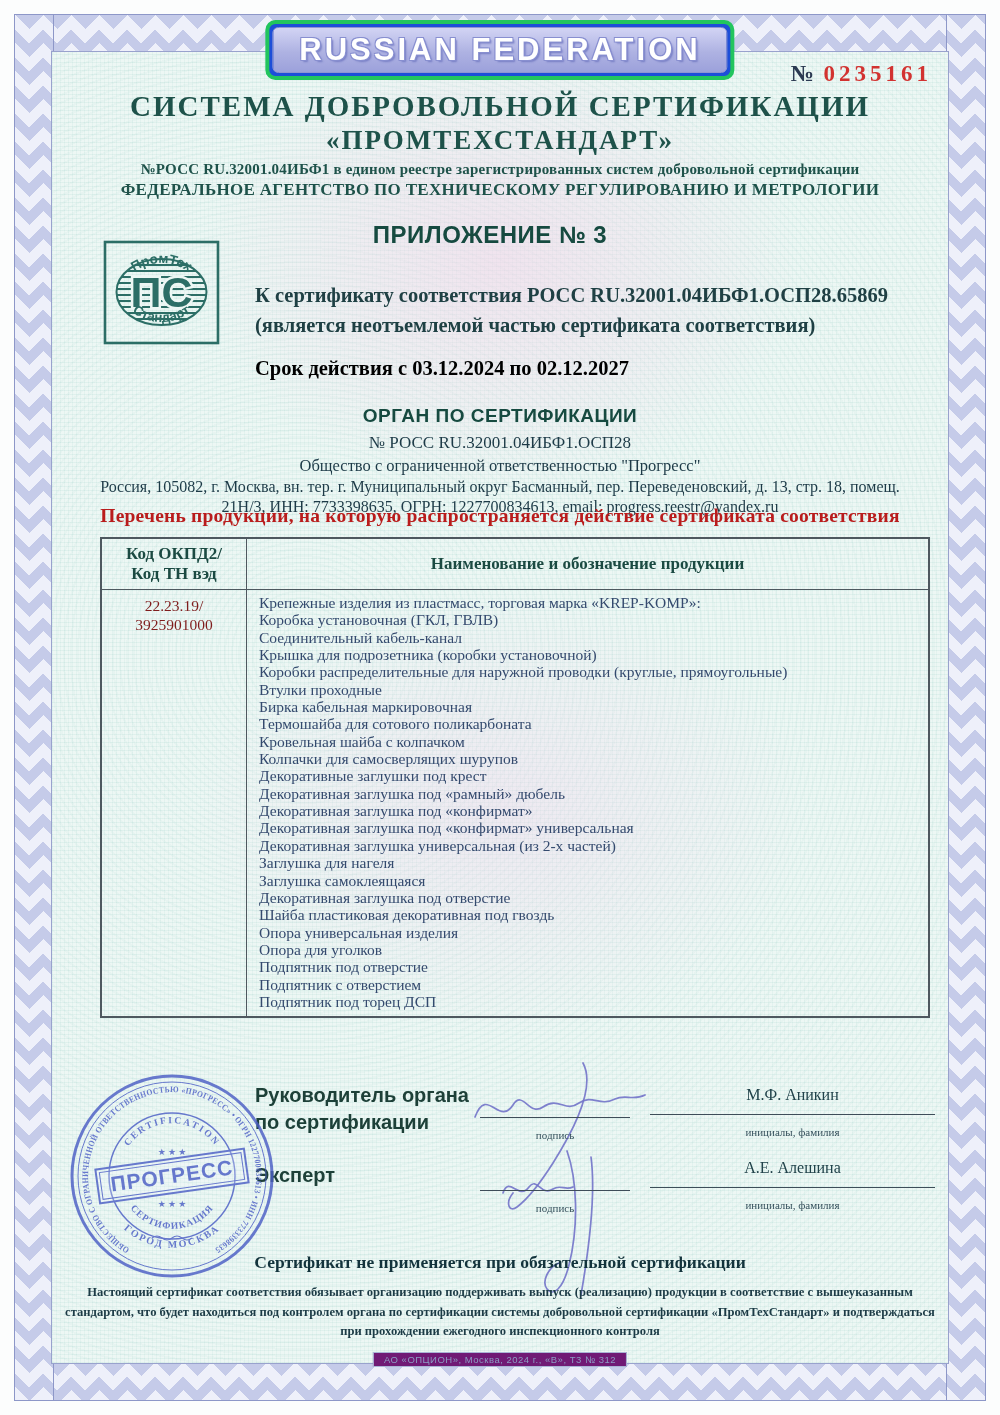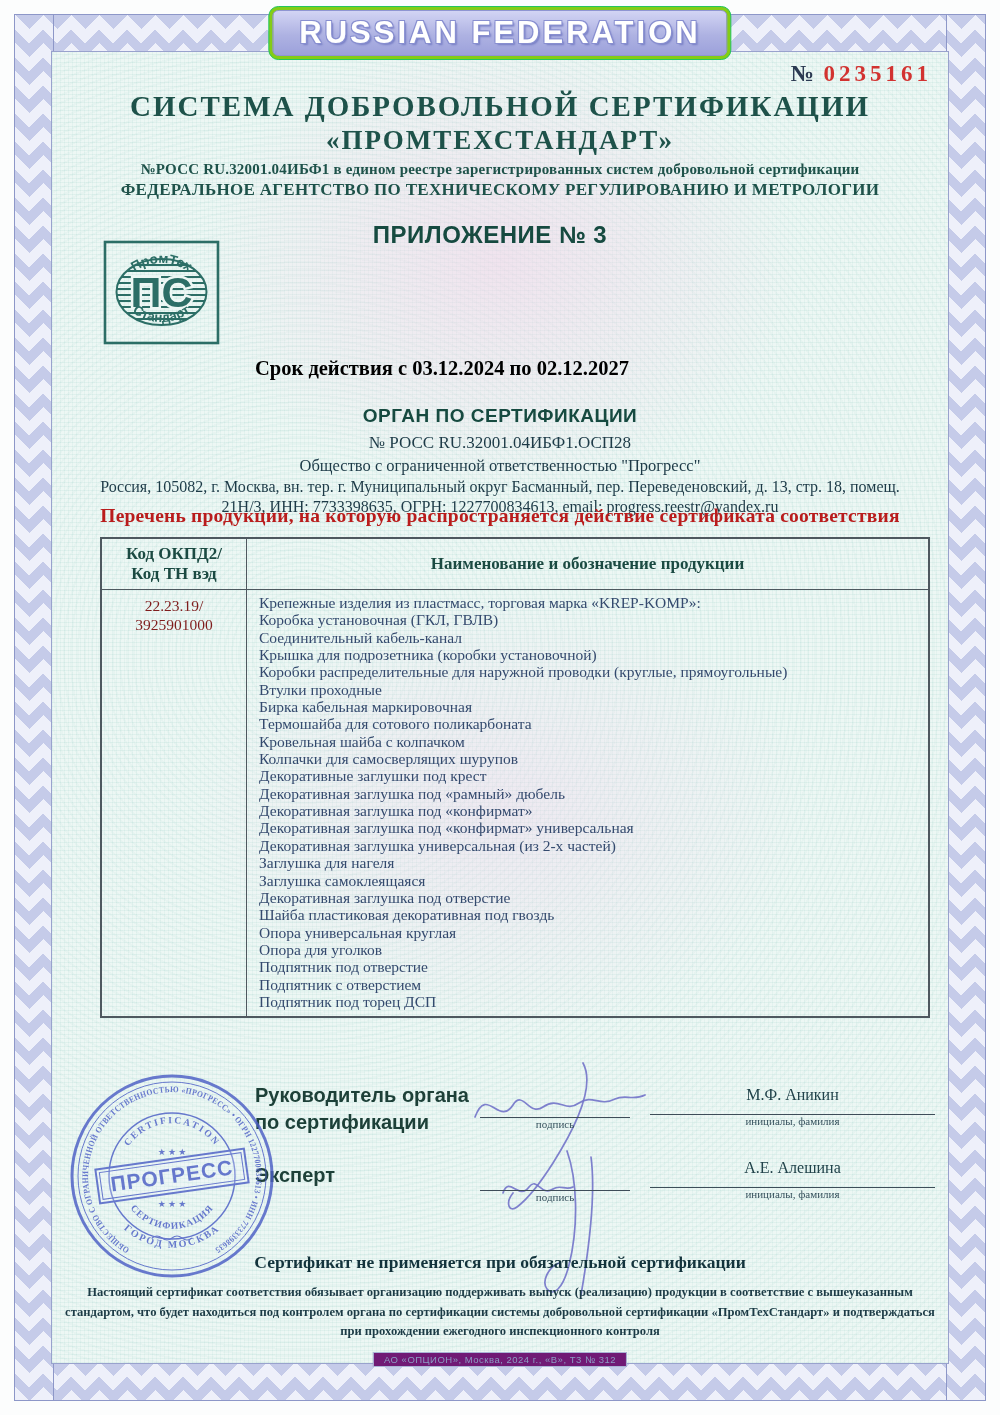--- a/index.html
+++ b/index.html
@@ -24,22 +24,22 @@
   .sheet{position:absolute;inset:51px;border:1px solid #99a2cd;
     background-color:#edf7f4;
     background-image:
       radial-gradient(ellipse 430px 330px at 50% 16%, rgba(243,211,233,.55), rgba(243,211,233,0) 70%),
       radial-gradient(ellipse 440px 320px at 50% 58%, rgba(240,211,236,.40), rgba(240,211,236,0) 70%),
       repeating-radial-gradient(circle at 28% 46%, rgba(140,200,192,.07) 0 2px, transparent 2px 7px),
       repeating-linear-gradient(0deg, rgba(124,195,185,.12) 0 1px, transparent 1px 4px),
       repeating-linear-gradient(90deg, rgba(124,195,185,.09) 0 1px, transparent 1px 4px);}
 
   
-  .fed-banner{position:absolute;top:6px;left:50%;transform:translateX(-50%);
-    background:#84cc16;border:1px solid #22c55e;border-radius:10px;padding:3px;z-index:5;}
+  .fed-banner{position:absolute;top:20px;left:50%;transform:translateX(-50%);
+    background:#1d4ed8;border:4px solid #22c55e;border-radius:10px;padding:3px;z-index:5;}
   .fed-banner-inner{background:linear-gradient(180deg,#d2d4f4 0%,#aeb2e2 55%,#9ca1db 100%);
     border:1px solid #8f95d2;border-radius:6px;padding:4px 26px;
     font-family:"Liberation Sans",sans-serif;font-weight:bold;font-size:31px;letter-spacing:3px;
     color:#ffffff;white-space:nowrap;
     text-shadow:1px 1px 0 #888fd0,-1px -1px 0 #888fd0,1px -1px 0 #888fd0,-1px 1px 0 #888fd0,2px 2px 2px #767dc4;}
 
   .serial{position:absolute;top:61px;right:68px;font-weight:bold;font-size:23px;white-space:nowrap;}
   .serial .pfx{color:#2b3a52;margin-right:10px;}
   .serial .num{color:#d23230;letter-spacing:4px;font-family:"Liberation Serif",serif;}
 
@@ -74,21 +74,21 @@
   .th1{width:140px;}
   .ptable th{font-size:17px;font-weight:bold;color:#1b4a42;text-align:center;padding:3px 2px;height:44px;vertical-align:middle;}
   .code-cell{font-size:15.5px;color:#7f1d1d;text-align:center;padding-top:6px;line-height:1.25;}
   .list-cell{padding:4px 10px 6px 12px;}
   .list-cell div{font-size:15.5px;color:#344a6e;line-height:17.35px;white-space:nowrap;}
 
   
   .role{position:absolute;left:255px;font-family:"Liberation Sans",sans-serif;font-weight:bold;
     font-size:20px;color:#1d4038;line-height:1.35;}
   .sigline{position:absolute;border-top:1.5px solid #3e4d59;text-align:center;}
-  .sigline .cap{font-size:11px;color:#35505c;margin-top:0;}
+  .sigline .cap{font-size:11px;color:#35505c;margin-top:11px;}
   .signame{position:absolute;text-align:center;font-size:16px;color:#20424a;}
   .sig-svg{position:absolute;pointer-events:none;}
   .sig-svg path{fill:none;stroke:#7273c9;stroke-width:1.7;stroke-linecap:round;opacity:.9;}
 
   .stamp{position:absolute;left:66px;top:1070px;width:212px;height:212px;opacity:.82;}
 
   
   .no-mandatory{position:absolute;top:1252px;left:0;right:0;text-align:center;
     font-size:17.5px;font-weight:bold;color:#13333c;}
   .disclaimer{position:absolute;top:1283px;left:62px;right:62px;text-align:center;
@@ -149,20 +149,24 @@
     </g>
     <text x="58.5" y="67" text-anchor="middle" font-family="Liberation Sans, sans-serif" font-weight="bold" font-size="43" fill="#2c6e66" stroke="#edf7f4" stroke-width="5" paint-order="stroke">ПС</text>
     <text font-family="Liberation Sans, sans-serif" font-weight="bold" font-size="13.5" fill="#2c6e66">
       <textPath href="#logo-arc-top" startOffset="50%" text-anchor="middle">ПромТех</textPath>
     </text>
     <text font-family="Liberation Sans, sans-serif" font-weight="bold" font-size="13.5" fill="#2c6e66">
       <textPath href="#logo-arc-bottom" startOffset="50%" text-anchor="middle">Стандарт</textPath>
     </text>
   </svg>
 
+  <div class="cert-ref">
+    <div>К сертификату соответствия РОСС RU.32001.04ИБФ1.ОСП28.65869</div>
+    <div>(является неотъемлемой частью сертификата соответствия)</div>
+  </div>
   <div class="validity">Срок действия с 03.12.2024 по 02.12.2027</div>
 
   <div class="org-block">
     <div class="org-heading">ОРГАН ПО СЕРТИФИКАЦИИ</div>
     <div class="org-number">№ РОСС RU.32001.04ИБФ1.ОСП28</div>
     <div class="org-name">Общество с ограниченной ответственностью "Прогресс"</div>
     <div class="org-addr">Россия, 105082, г. Москва, вн. тер. г. Муниципальный округ Басманный, пер. Переведеновский, д. 13, стр. 18, помещ.</div>
     <div class="org-addr">21Н/3, ИНН: 7733398635, ОГРН: 1227700834613, email: progress.reestr@yandex.ru</div>
   </div>
 
@@ -195,21 +199,21 @@
             <div>Колпачки для самосверлящих шурупов</div>
             <div>Декоративные заглушки под крест</div>
             <div>Декоративная заглушка под «рамный» дюбель</div>
             <div>Декоративная заглушка под «конфирмат»</div>
             <div>Декоративная заглушка под «конфирмат» универсальная</div>
             <div>Декоративная заглушка универсальная (из 2-х частей)</div>
             <div>Заглушка для нагеля</div>
             <div>Заглушка самоклеящаяся</div>
             <div>Декоративная заглушка под отверстие</div>
             <div>Шайба пластиковая декоративная под гвоздь</div>
-            <div>Опора универсальная круглая</div>
+            <div>Опора универсальная изделия</div>
             <div>Опора для уголков</div>
             <div>Подпятник под отверстие</div>
             <div>Подпятник с отверстием</div>
             <div>Подпятник под торец ДСП</div>
           </td>
     </tr>
   </tbody>
     </table>
 
   <div class="role" style="top:1082px;">

